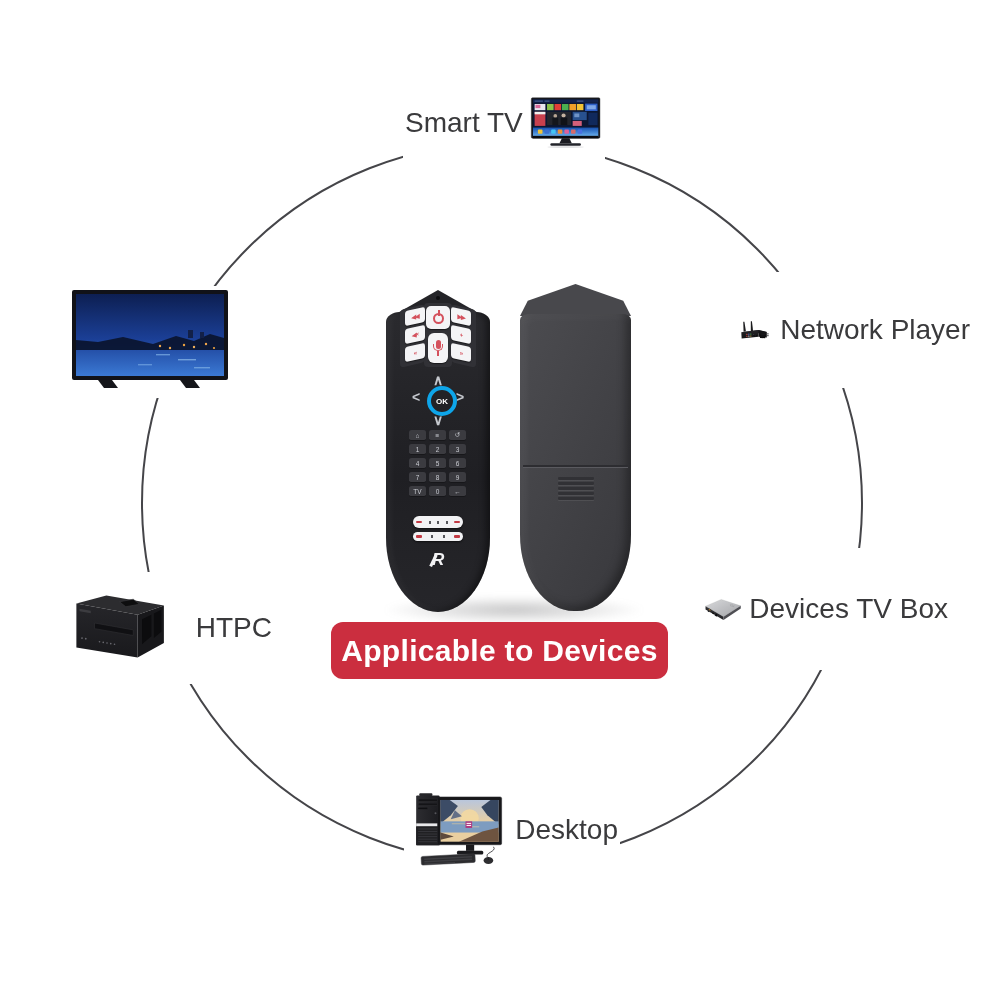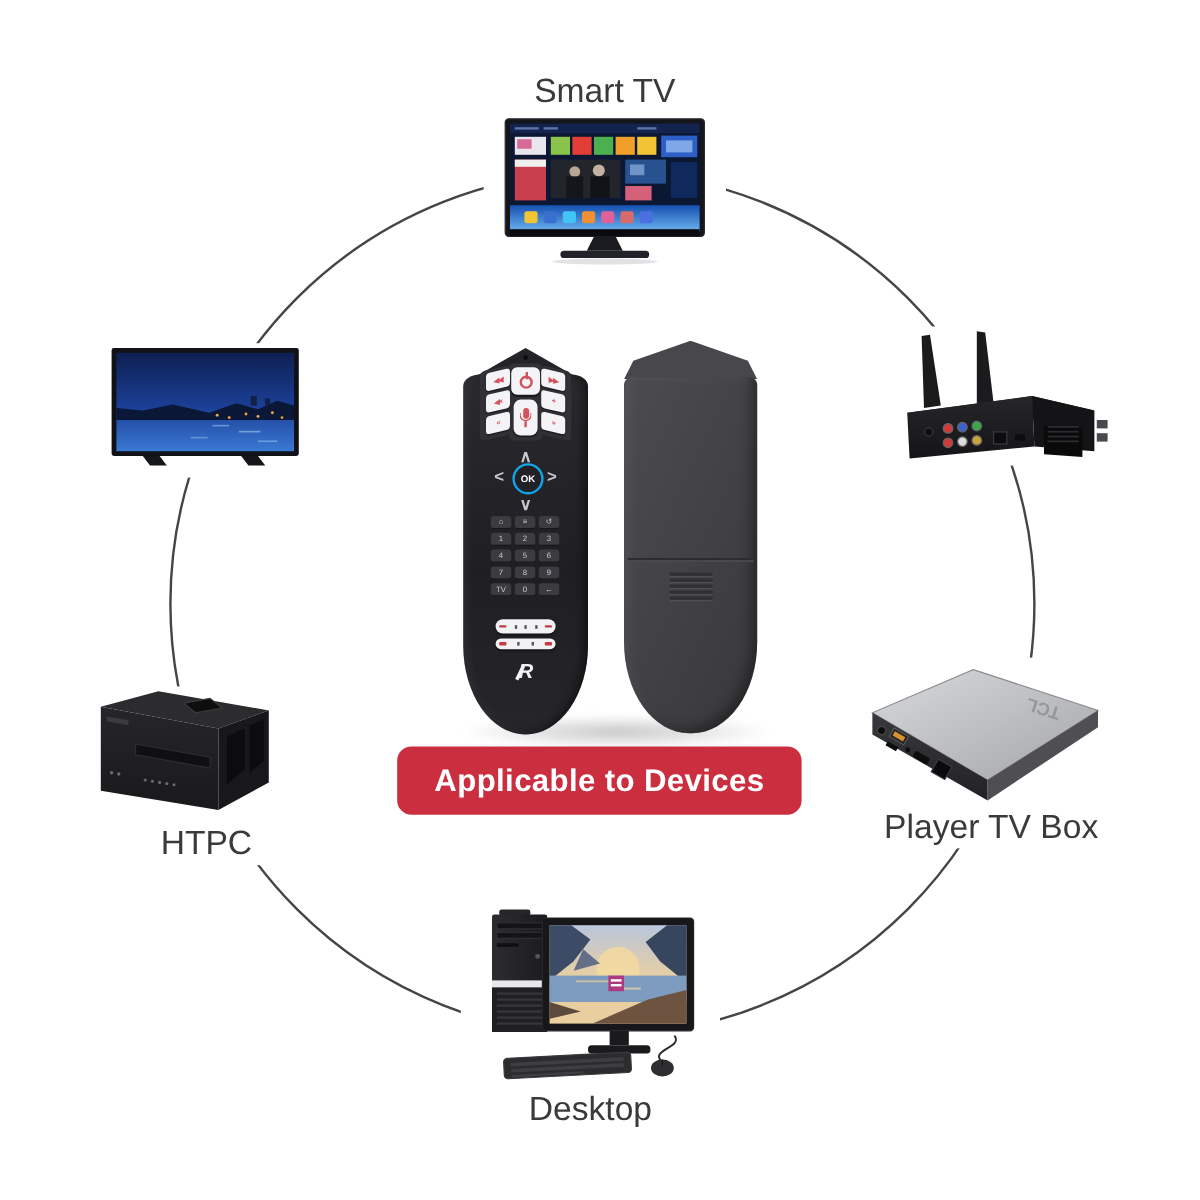--- a/index.html
+++ b/index.html
@@ -5,35 +5,35 @@
   html,body{margin:0;padding:0;background:#fff;}
   body{width:1000px;height:1000px;position:relative;overflow:hidden;
        font-family:"Liberation Sans",sans-serif;}
   .canvas{position:absolute;inset:0;background:#fff;}
 
   
   .circle{position:absolute;left:141px;top:142px;width:718px;height:718px;
           border:2px solid #454549;border-radius:50%;z-index:0;}
 
   
-  .dev{position:absolute;background:#fff;display:flex;flex-direction:column;
+  .dev{position:absolute;background:#fff;display:flex;flex-direction:row;
        align-items:center;gap:5px;z-index:2;padding:2px;}
   .dlabel{font-size:28px;color:#3a3a3c;white-space:nowrap;line-height:1.15;}
 
   .dev-smart-tv{left:403px;top:58px;width:198px;}
   .dev-all-in-one{left:66px;top:286px;width:206px;}
   .dev-network{left:738px;top:272px;width:230px;}
   .dev-htpc{left:70px;top:572px;width:200px;}
   .dev-android{left:702px;top:548px;width:244px;}
-  .dev-desktop{left:384px;top:755px;width:212px;}
+  .dev-desktop{left:404px;top:755px;width:212px;}
 
   
   .banner{position:absolute;left:331px;top:622px;width:337px;height:57px;
           background:#cb2e3f;border-radius:12px;display:flex;align-items:center;
-          justify-content:center;color:#fff;font-size:26px;font-weight:bold;
+          justify-content:center;color:#fff;font-size:30px;font-weight:bold;
           letter-spacing:.3px;z-index:4;}
   .remote-shadow{position:absolute;left:382px;top:596px;width:264px;height:28px;
           background:radial-gradient(ellipse at center,rgba(110,110,112,.38),rgba(255,255,255,0) 70%);
           filter:blur(3px);z-index:1;}
 
   
   .remote-front{position:absolute;left:386px;top:290px;width:104px;height:322px;z-index:3;}
   .rf-peak{position:absolute;left:0;top:0;width:100%;height:26px;background:#242428;
            clip-path:polygon(6% 100%,50% 0%,94% 100%);}
   .rf-body{position:absolute;left:0;top:22px;width:100%;height:300px;
@@ -63,21 +63,21 @@
   .mic-cap{position:absolute;left:3.5px;top:0;width:5px;height:9px;background:#d4505c;border-radius:2.5px;}
   .mic-arc{position:absolute;left:1px;top:4px;width:10px;height:7px;box-sizing:border-box;
            border:1.5px solid #d4505c;border-top:none;border-radius:0 0 6px 6px;}
   .mic-stem{position:absolute;left:5.2px;top:11px;width:1.6px;height:5px;background:#d4505c;}
   .dpad{position:absolute;color:#c6c9cf;font-weight:bold;text-align:center;}
   .dp-up{left:44px;top:82px;width:16px;font-size:14px;}
   .dp-down{left:44px;top:122px;width:16px;font-size:14px;}
   .dp-left{left:24px;top:99px;width:12px;font-size:14px;}
   .dp-right{left:68px;top:99px;width:12px;font-size:14px;}
   .dp-ok{position:absolute;left:41px;top:96px;width:22px;height:22px;border-radius:50%;
-         border:2px solid #0ea5e9;background:#222226;color:#fff;font-size:8px;font-weight:bold;
+         border:4px solid #0ea5e9;background:#222226;color:#fff;font-size:8px;font-weight:bold;
          display:flex;align-items:center;justify-content:center;}
   .kp{position:absolute;left:23px;top:140px;display:grid;
       grid-template-columns:repeat(3,17px);grid-auto-rows:11px;gap:3px;}
   .kp span{background:#3b3b40;border-radius:2.5px;color:#caccd2;font-size:6.5px;
            display:flex;align-items:center;justify-content:center;
            border-bottom:1px solid #17171a;}
   .pill{position:absolute;left:27px;width:50px;background:#f2f2f4;border-radius:6px;
         display:flex;align-items:center;justify-content:space-between;padding:0 3px;
         box-sizing:border-box;box-shadow:0 1px 2px rgba(0,0,0,.6);}
   .pill1{top:226px;height:12px;} .pill2{top:242px;height:9px;}
@@ -214,20 +214,21 @@
       <circle cx="54" cy="82" r="4" fill="#3a62c8" stroke="#666" stroke-width="1"></circle>
       <circle cx="66" cy="81" r="4" fill="#3aa74a" stroke="#666" stroke-width="1"></circle>
       <circle cx="42" cy="95" r="4" fill="#cf3a3a" stroke="#666" stroke-width="1"></circle>
       <circle cx="54" cy="94" r="4" fill="#dddddd" stroke="#666" stroke-width="1"></circle>
       <circle cx="66" cy="93" r="4" fill="#caa63a" stroke="#666" stroke-width="1"></circle>
       <rect x="80" y="86" width="11" height="10" fill="#0c0c0e" stroke="#3a3a3e" stroke-width="1"></rect>
       <rect x="98" y="88" width="8" height="5" fill="#0c0c0e"></rect>
       <rect x="166" y="76" width="9" height="7" fill="#4a4a4e"></rect>
       <rect x="166" y="87" width="9" height="7" fill="#4a4a4e"></rect>
     </svg>
+    <div class="dlabel">Network Player</div>
   </section>
 
   <section class="dev dev-htpc">
     <svg width="190" height="108" viewBox="0 0 190 108">
       <defs>
         <linearGradient id="htFront" x1="0" y1="0" x2="0" y2="1">
           <stop offset="0" stop-color="#26262a"></stop>
             <stop offset="1" stop-color="#19191c"></stop>
         </linearGradient>
       </defs>
@@ -271,21 +272,21 @@
       <g transform="rotate(30 8 44)">
         <circle cx="22" cy="53" r="3.4" fill="#0e0e0e" stroke="#4a4a4e" stroke-width="1"></circle>
         <rect x="30" y="46" width="14" height="8" fill="#222" stroke="#555" stroke-width="1"></rect>
         <rect x="32" y="48" width="10" height="4" fill="#d89232"></rect>
         <rect x="31" y="58" width="10" height="4" fill="#0d0d0d"></rect>
         <circle cx="49" cy="56" r="2" fill="#0d0d0d"></circle>
         <rect x="55" y="53" width="14" height="6" rx="2" fill="#0d0d0d"></rect>
         <rect x="75" y="50" width="13" height="12" fill="#0a0a0c" stroke="#3a3a3e" stroke-width="1"></rect>
       </g>
     </svg>
-    <div class="dlabel">Player TV Box</div>
+    <div class="dlabel">Devices TV Box</div>
   </section>
 
   <section class="dev dev-desktop">
     <svg width="205" height="146" viewBox="0 0 205 146">
       <defs>
         <linearGradient id="towGrad" x1="0" y1="0" x2="1" y2="0">
           <stop offset="0" stop-color="#2d2d31"></stop>
             <stop offset="1" stop-color="#1b1b1f"></stop>
         </linearGradient>
         <linearGradient id="skyGrad" x1="0" y1="0" x2="0" y2="1">

